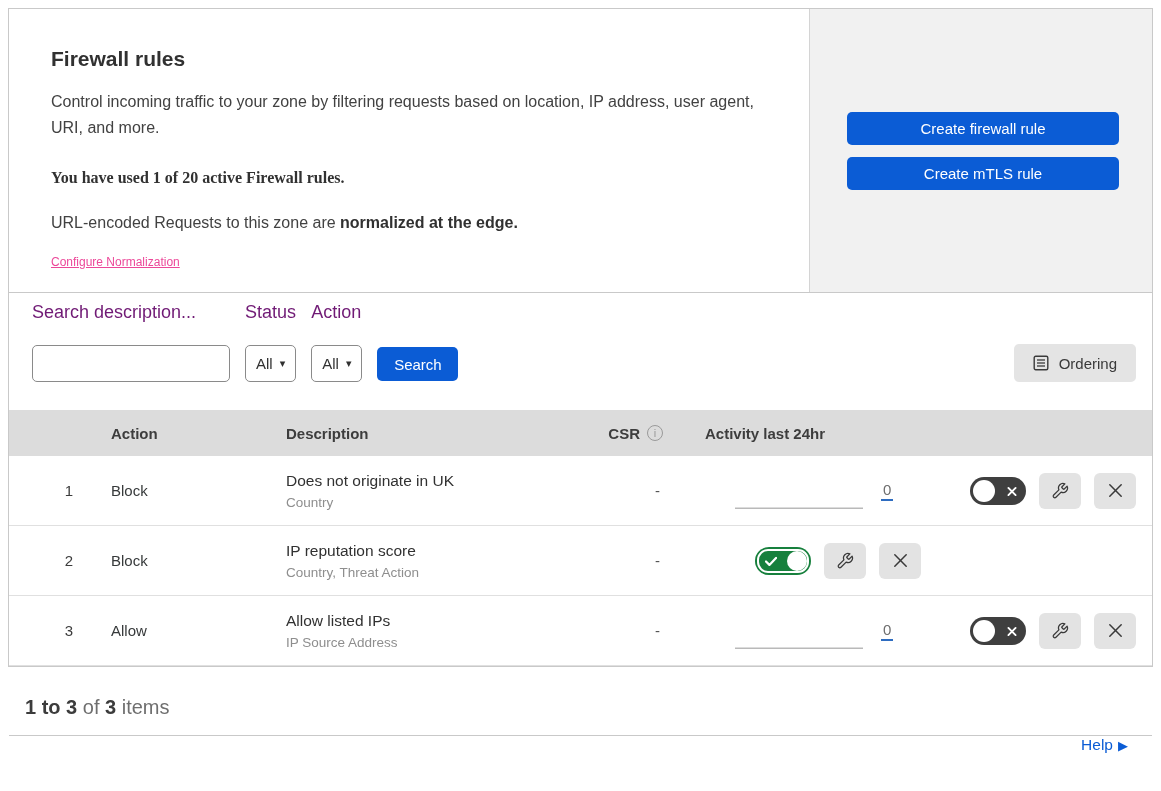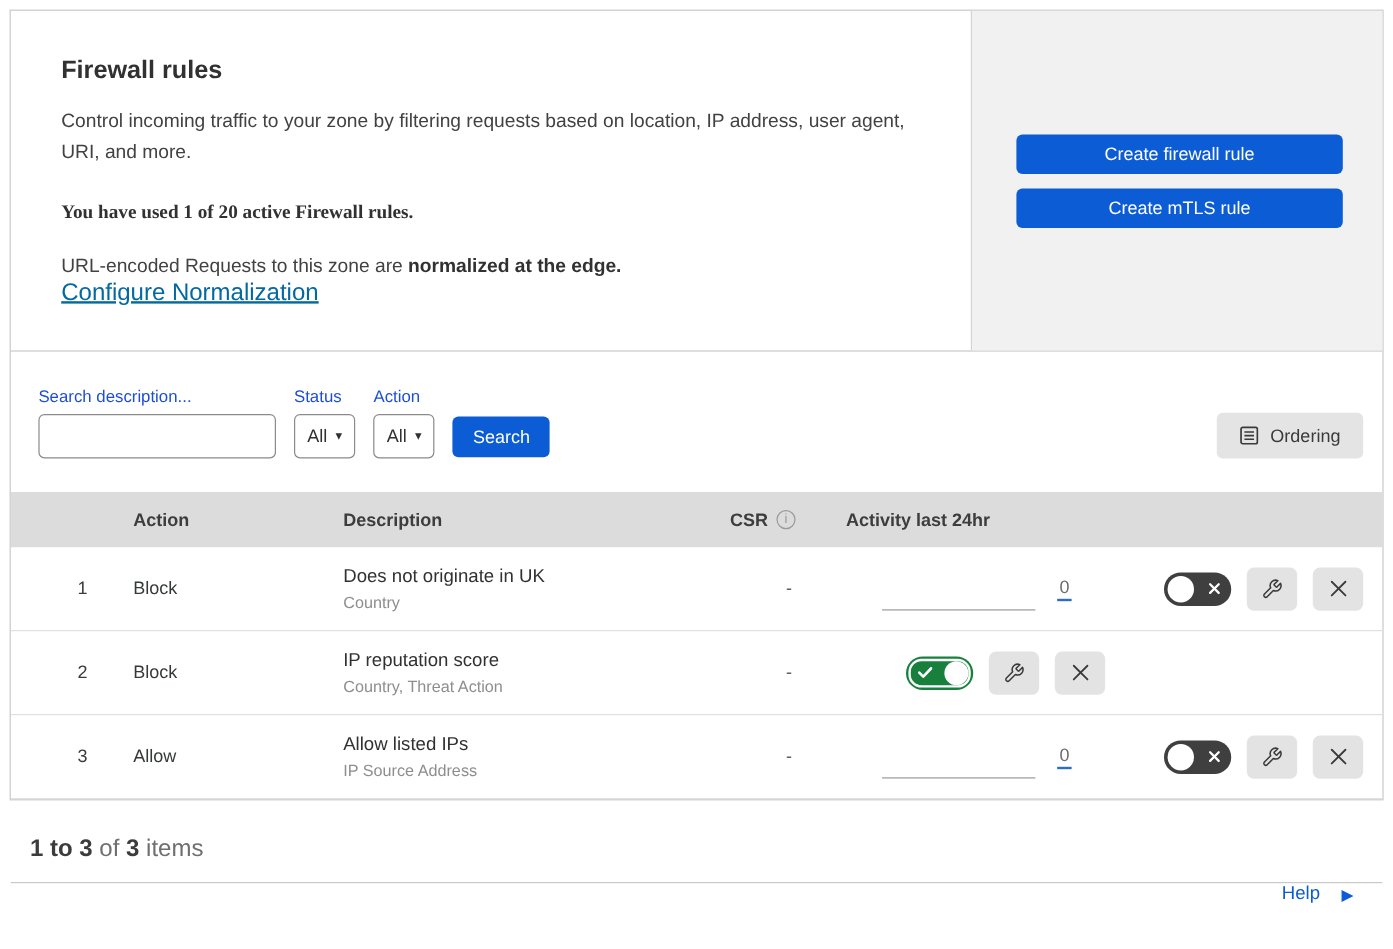--- a/index.html
+++ b/index.html
@@ -8,28 +8,28 @@
   .page { position:absolute; left:8px; top:8px; width:1145px; height:659px; border:1px solid #c9c9c9; background:#fff; display:flex; flex-direction:column; }
 
   
   .top-section { display:flex; height:284px; border-bottom:1px solid #c9c9c9; flex:none; }
   .intro { flex:1; padding:32px 42px 0 42px; border-right:1px solid #d4d4d4; }
   .page-title { font-size:21px; font-weight:700; color:#313131; margin:6px 0 18px 0; }
   .desc { font-size:16px; color:#424242; line-height:1.62; max-width:742px; margin:0; }
   .usage-line { margin-top:28px; font-size:16px; font-weight:700; color:#313131;font-family:Liberation Serif, serif; }
   .norm-line { margin-top:27px; font-size:16px; color:#424242; }
   .norm-line b { color:#313131; }
-  .config-link { display:inline-block; margin-top:1px; font-size:20px; color:#0369a1; text-decoration:underline; cursor:pointer; }
+  .config-link { display:inline-block; margin-top:23px; font-size:12px; color:#ec4899; text-decoration:underline; cursor:pointer; }
   .actions-panel { width:342px; background:#f1f1f1; display:flex; flex-direction:column; justify-content:center; gap:12px; padding:0 33px 0 37px; flex:none; }
   .btn-primary { height:33px; background:#0b5cd5; color:#fff; font-size:15px; border:none; border-radius:5px; cursor:pointer; font-family:inherit; width:100%; }
 
   
   .filter-bar { height:117px; display:flex; align-items:flex-end; gap:15px; padding:0 16px 28px 23px; flex:none; }
   .filter-group { display:flex; flex-direction:column; }
-  .filter-label { font-size:14px; color:#1d4ed8; margin-bottom:7px; }
+  .filter-label { font-size:18px; color:#701a75; margin-bottom:22px; }
   .search-box { width:198px; height:37px; border:1px solid #8a8a8a; border-radius:5px; background:#fff; display:flex; align-items:center; padding:0 10px; }
   .search-box input { border:none; outline:none; flex:1; margin-left:8px; font-size:14px; font-family:inherit; background:transparent; }
   .select-box { height:37px; border:1px solid #8a8a8a; border-radius:5px; background:#fff; display:flex; align-items:center; gap:7px; padding:0 10px; font-size:15px; color:#313131; cursor:pointer; }
   .caret { font-size:11px; color:#313131; }
   .btn-search { width:81px; height:34px; margin-bottom:1px; background:#0b5cd5; color:#fff; font-size:15px; border:none; border-radius:5px; cursor:pointer; font-family:inherit; }
   .btn-ordering { margin-left:auto; height:38px; padding:0 19px; background:#e4e4e4; border:none; border-radius:5px; display:flex; align-items:center; gap:10px; font-size:15px; color:#3a3a3a; cursor:pointer; font-family:inherit; }
 
   
   .grid-cols { display:grid; grid-template-columns:88px 175px 310px 105px 250px 1fr; align-items:center; }
   .table-header { background:#dcdcdc; height:46px; font-size:15px; font-weight:700; color:#3d3d3d; flex:none; }
@@ -62,21 +62,21 @@
   .toggle .tg-x, .toggle .tg-check { position:absolute; top:50%; transform:translateY(-50%); display:none; }
   .toggle.off .tg-x { display:block; right:9px; }
   .toggle.on .tg-check { display:block; left:10px; }
 
   .icon-btn { width:42px; height:36px; border-radius:6px; background:#e3e3e3; border:none; display:flex; align-items:center; justify-content:center; cursor:pointer; flex:none; }
 
   
   .items-row { height:70px; padding:30px 0 0 16px; font-size:20px; color:#6f6f6f; border-bottom:1px solid #c9c9c9; flex:none; }
   .items-row b { color:#3c3c3c; }
   .help-row { flex:1; display:flex; align-items:center; justify-content:flex-end; padding-right:24px; }
-  .help-link { display:flex; align-items:center; gap:18px; font-size:15.5px; color:#0b5cd5; cursor:pointer; text-decoration:none; }
+  .help-link { display:flex; align-items:center; gap:5px; font-size:15.5px; color:#0b5cd5; cursor:pointer; text-decoration:none; }
   .help-arrow { font-size:13px; }
 </style>
 </head>
 <body>
 
 <div class="page">
 
   <div class="top-section">
     <div class="intro">
       <div class="page-title">Firewall rules</div>

